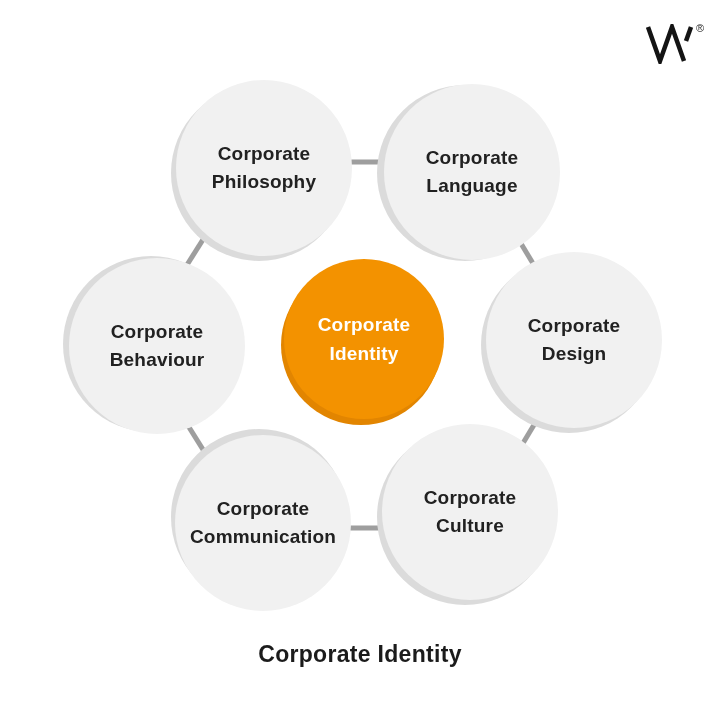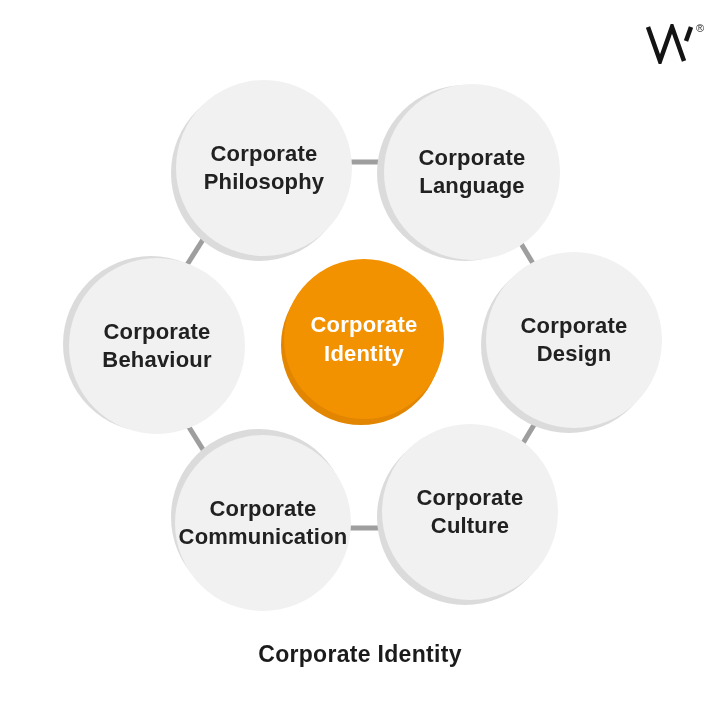--- a/index.html
+++ b/index.html
@@ -10,21 +10,21 @@
   
   .connectors{position:absolute;left:0;top:0;width:720px;height:720px;}
   .connectors line{stroke:#9e9e9e;stroke-width:5;}
   
   .node{position:absolute;border-radius:50%;}
   .node .face{
     position:absolute;width:100%;height:100%;border-radius:50%;
     display:flex;align-items:center;justify-content:center;text-align:center;
   }
   .node .label{
-    white-space:pre-line;font-weight:700;font-size:22px;line-height:28px;
+    white-space:pre-line;font-weight:700;font-size:19px;line-height:28px;
     color:#212121;letter-spacing:.2px;
   }
   .outer{width:176px;height:176px;background:#dbdbdb;}
   .outer .face{background:#f1f1f1;}
   .center{width:160px;height:160px;background:#e28500;}
   .center .face{background:#f39200;}
   .center .label{color:#ffffff;line-height:29px;}
   
   .n-philosophy{left:171px;top:85px;}
   .n-language{left:377px;top:85px;}

